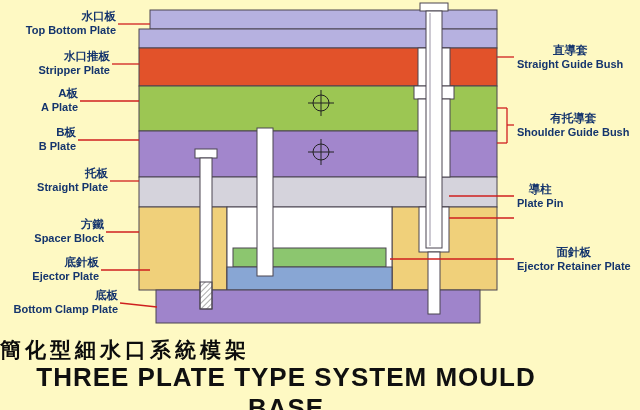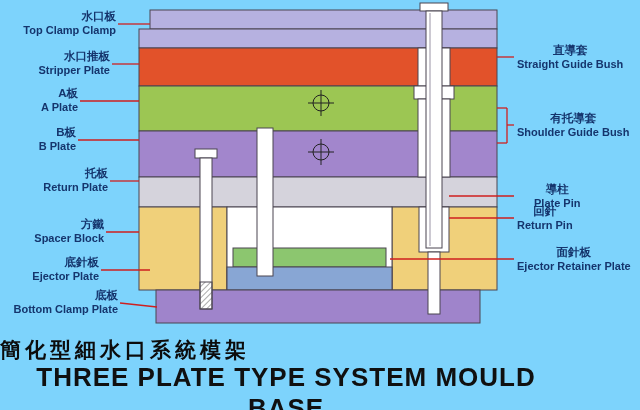--- a/index.html
+++ b/index.html
@@ -1,17 +1,17 @@
 <!DOCTYPE html>
 <html><head>
 <meta charset="utf-8">
 <style>
   html,body{margin:0;padding:0;}
   .stage{
-    position:relative;width:640px;height:410px;background:#7dd3fc;
+    position:relative;width:640px;height:410px;background:#fef9c3;
     font-family:"Liberation Sans","DejaVu Sans",sans-serif;overflow:hidden;
   }
   .diagram-svg{position:absolute;left:0;top:0;}
   .plate{stroke:#4a4550;stroke-width:1;}
   .pin{fill:#ffffff;stroke:#4a4550;stroke-width:1;}
   .leader{stroke:#cf1f1f;stroke-width:1.3;fill:none;}
   .xline{stroke:#222;stroke-width:1;fill:none;}
   .innerline{stroke:#9a94a5;stroke-width:1;}
   .lab{
     position:absolute;color:#15356d;font-size:11px;font-weight:bold;
@@ -100,37 +100,37 @@
       <line class="leader" x1="507" y1="108" x2="507" y2="143"></line>
       <line class="leader" x1="507" y1="125" x2="514" y2="125"></line>
       <line class="leader" x1="449" y1="196" x2="514" y2="196"></line>
       <line class="leader" x1="449" y1="218" x2="514" y2="218"></line>
       <line class="leader" x1="390" y1="259" x2="514" y2="259"></line>
     </g>
   </svg>
 
   <div class="lab left" style="right:524px;top:10px">
     <div class="cn">水口板</div>
-    <div class="en">Top Clamp Clamp</div>
+    <div class="en">Top Bottom Plate</div>
   </div>
   <div class="lab left" style="right:530px;top:50px">
     <div class="cn">水口推板</div>
     <div class="en">Stripper Plate</div>
   </div>
   <div class="lab left" style="right:562px;top:87px">
     <div class="cn">A板</div>
     <div class="en">A Plate</div>
   </div>
   <div class="lab left" style="right:564px;top:126px">
     <div class="cn">B板</div>
     <div class="en">B Plate</div>
   </div>
   <div class="lab left" style="right:532px;top:167px">
     <div class="cn">托板</div>
-    <div class="en">Return Plate</div>
+    <div class="en">Straight Plate</div>
   </div>
   <div class="lab left" style="right:541px;top:256px">
     <div class="cn">底針板</div>
     <div class="en">Ejector Plate</div>
   </div>
   <div class="lab left" style="right:536px;top:218px">
     <div class="cn">方鐵</div>
     <div class="en">Spacer Block</div>
   </div>
   <div class="lab left" style="right:522px;top:289px">
@@ -139,27 +139,23 @@
   </div>
 
   <div class="lab right" style="left:517px;top:44px">
     <div class="cn">直導套</div>
     <div class="en">Straight Guide Bush</div>
   </div>
   <div class="lab right" style="left:517px;top:112px">
     <div class="cn">有托導套</div>
     <div class="en">Shoulder Guide Bush</div>
   </div>
-  <div class="lab right" style="left:534px;top:183px">
+  <div class="lab right" style="left:517px;top:183px">
     <div class="cn">導柱</div>
     <div class="en">Plate Pin</div>
-  </div>
-  <div class="lab right" style="left:517px;top:205px">
-    <div class="cn">回針</div>
-    <div class="en">Return Pin</div>
   </div>
   <div class="lab right" style="left:517px;top:246px">
     <div class="cn">面針板</div>
     <div class="en">Ejector Retainer Plate</div>
   </div>
 
   <div class="title-cn">簡化型細水口系統模架</div>
   <div class="title-en">THREE PLATE TYPE SYSTEM MOULD BASE</div>
 
 </div>

